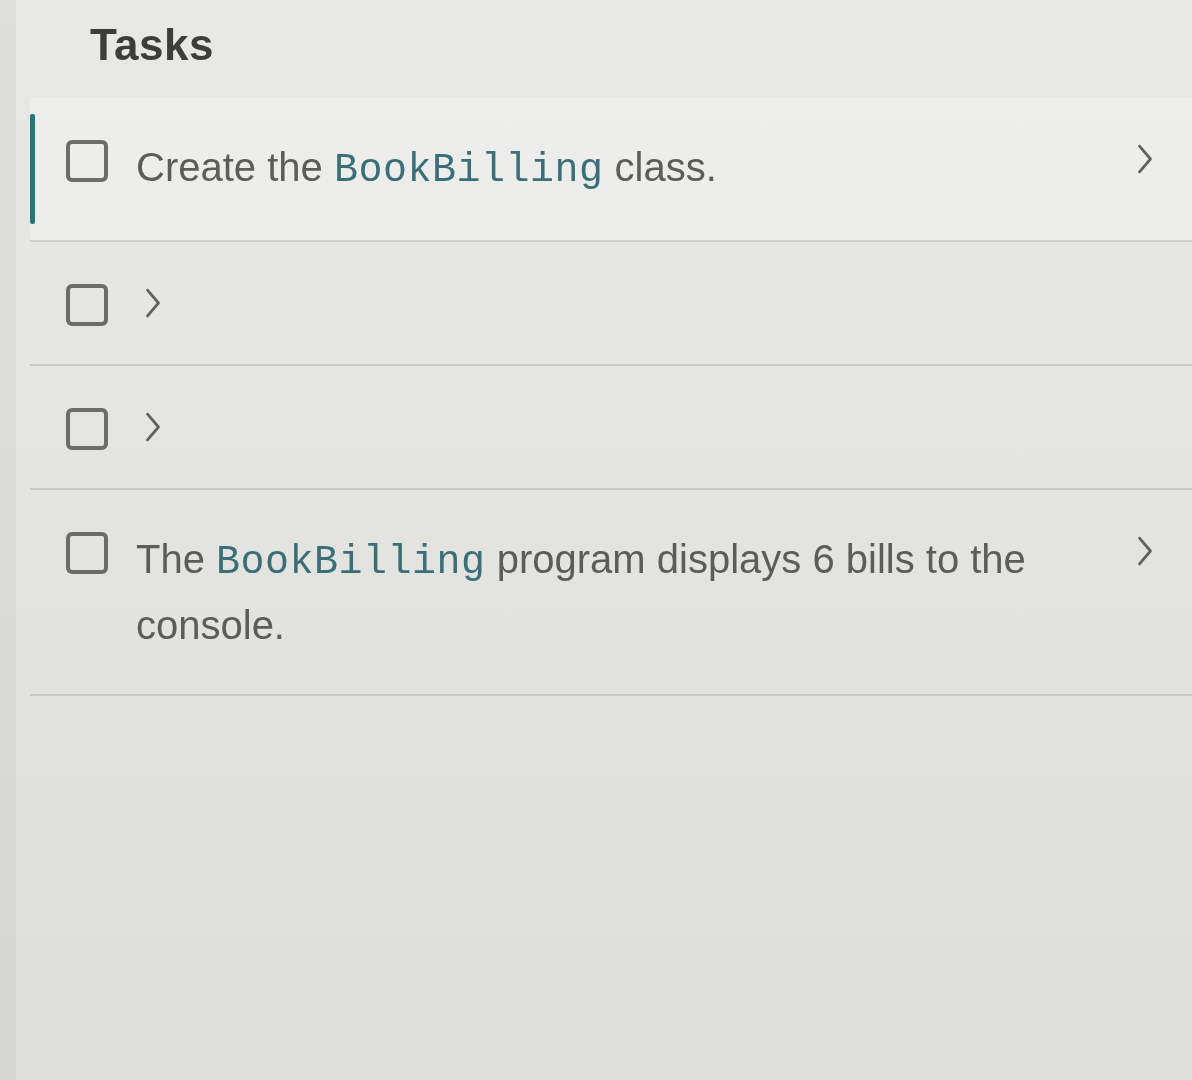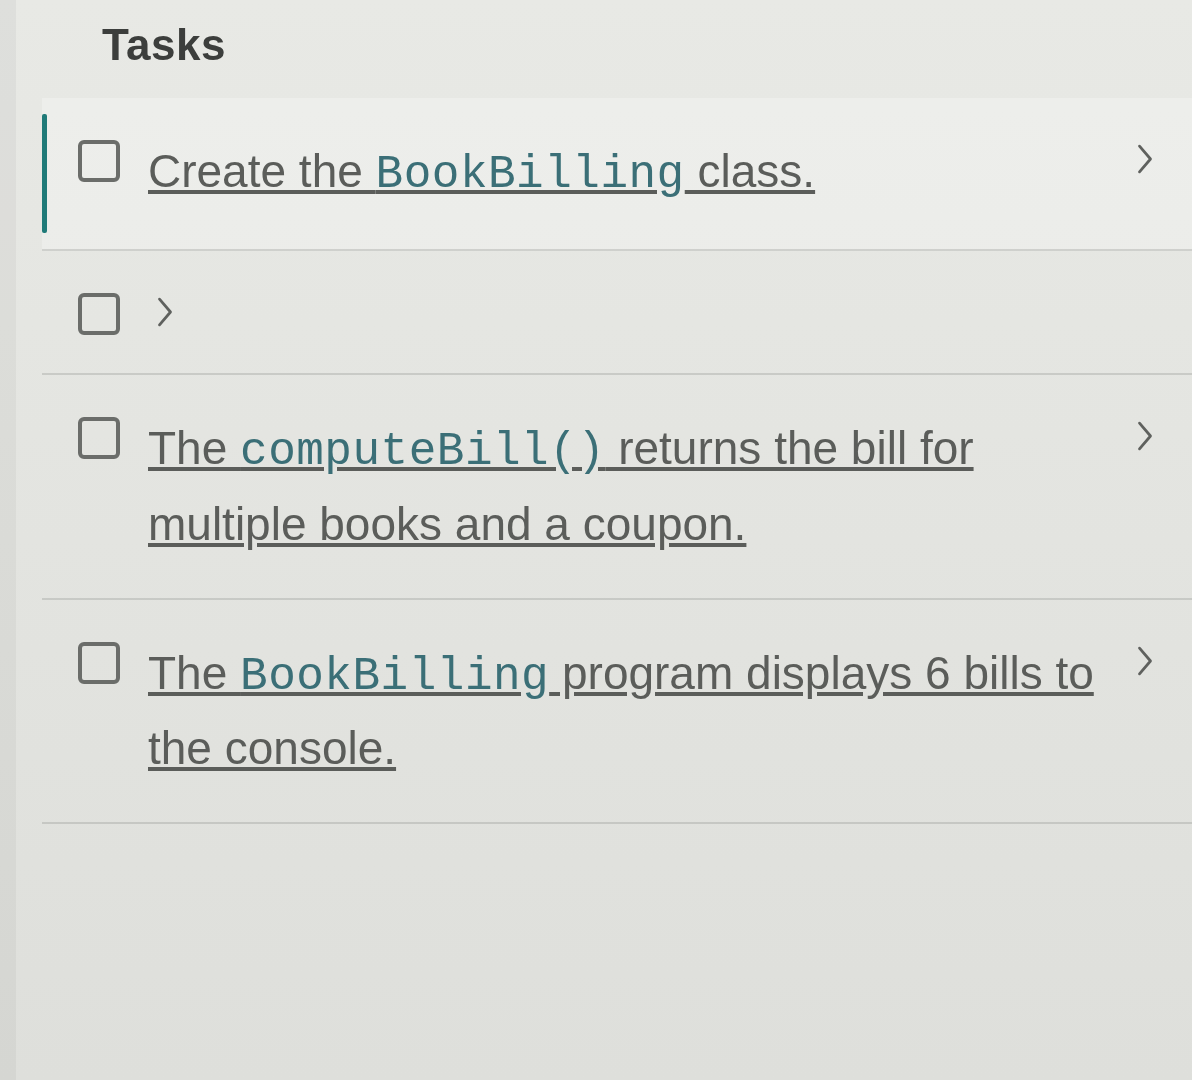--- a/index.html
+++ b/index.html
@@ -8,21 +8,21 @@
       font-family: -apple-system, BlinkMacSystemFont, "Segoe UI", Arial, sans-serif;
       background: #e3e4e0;
       color: #4a4c4a;
       overflow: hidden;
     }
 
     .panel {
       width: 100%;
       height: 100%;
       background: linear-gradient(to bottom, #e8e9e5, #dedfdb);
-      padding-left: 42px;
+      padding-left: 30px;
     }
 
     .header {
       padding: 20px 40px 28px 60px;
       font-size: 44px;
       font-weight: 700;
       color: #3c3e3c;
       letter-spacing: 0.5px;
     }
 
@@ -59,25 +59,24 @@
       width: 42px;
       height: 42px;
       border: 4px solid #6b6d6a;
       border-radius: 6px;
       background: transparent;
       margin-top: 4px;
     }
 
     .task-label {
       flex: 1 1 auto;
-      font-size: 46px;
+      font-size: 40px;
       line-height: 1.55;
       color: #5b5d5a;
       font-weight: 400;
-      text-decoration: underline;
     }
 
     .task-label .code {
       font-family: "Menlo", "Consolas", "Courier New", monospace;
       color: #3b6f77;
       letter-spacing: 0.5px;
     }
 
     .chevron {
       flex: 0 0 auto;
@@ -123,21 +122,20 @@
       <div class="task-row">
         <div class="checkbox"></div>
         <div class="chevron">
           <svg viewBox="0 0 24 36">
             <path d="M6 4 L18 18 L6 32"></path>
           </svg>
         </div>
       </div>
       <div class="task-row">
         <div class="checkbox"></div>
-        <div class="task-label"><span>The </span><span class="code">computeBill()</span><span> returns the bill for multiple books and a coupon.</span></div>
         <div class="chevron">
           <svg viewBox="0 0 24 36">
             <path d="M6 4 L18 18 L6 32"></path>
           </svg>
         </div>
       </div>
       <div class="task-row">
         <div class="checkbox"></div>
         <div class="task-label"><span>The </span><span class="code">BookBilling</span><span> program displays 6 bills to the console.</span></div>
         <div class="chevron">

